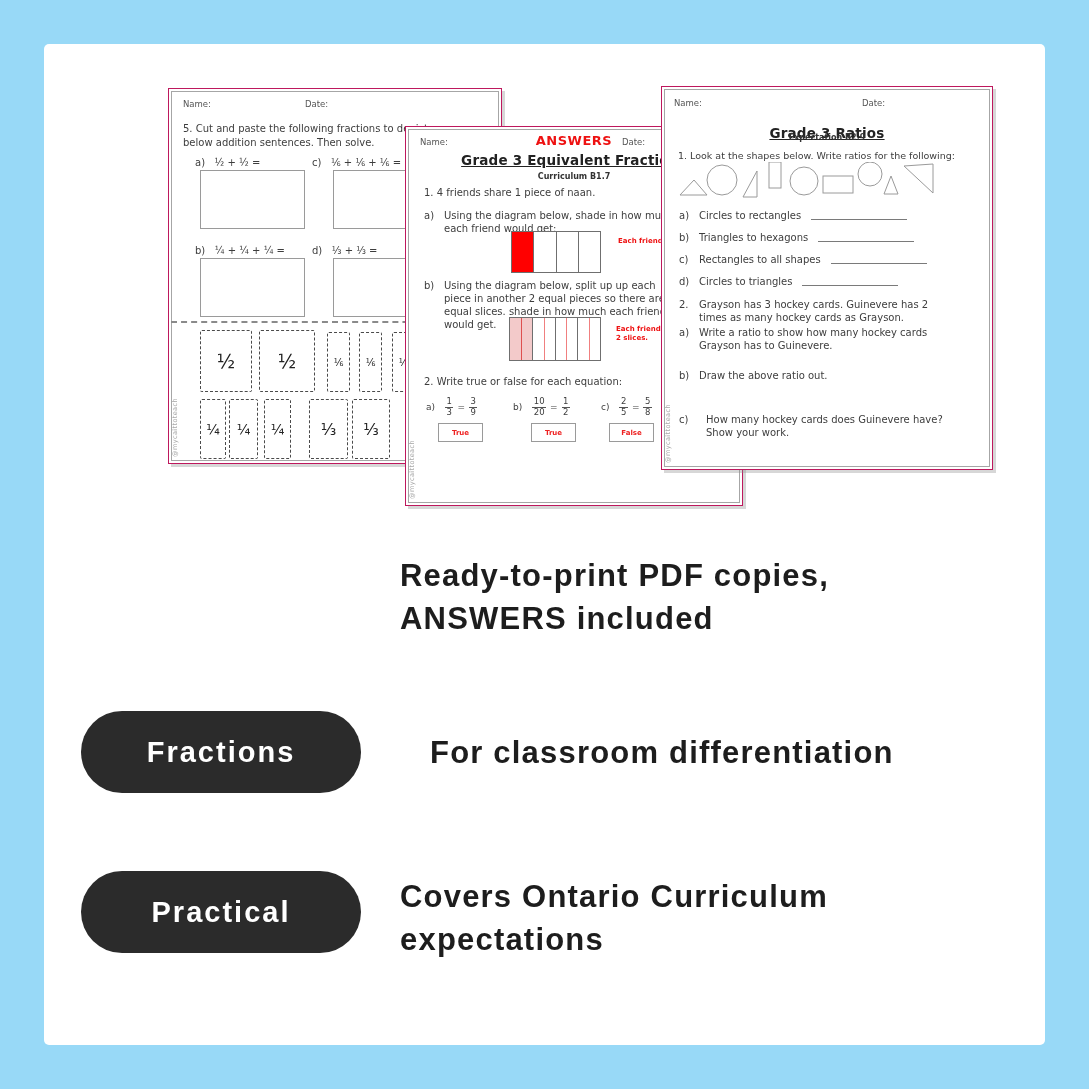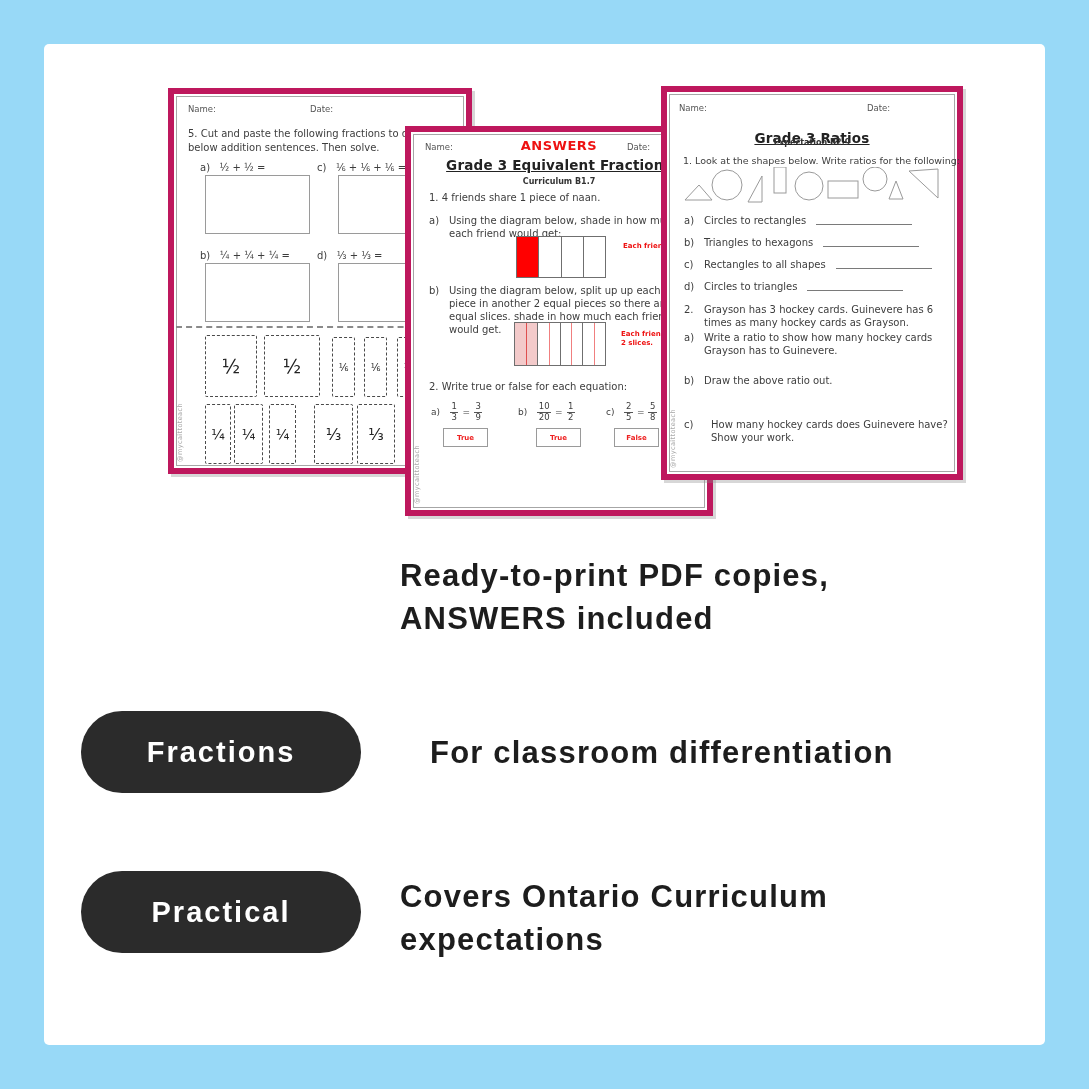--- a/index.html
+++ b/index.html
@@ -1,22 +1,22 @@
 <!DOCTYPE html>
 <html><head>
 <meta charset="utf-8">
 <style>
   html,body{margin:0;padding:0;}
   body{width:1089px;height:1089px;font-family:"Liberation Sans",sans-serif;}
   .stage{position:relative;width:1089px;height:1089px;background:#98d9f7;overflow:hidden;}
   .card{position:absolute;left:44px;top:44px;width:1001px;height:1001px;background:#ffffff;border-radius:5px;}
 
   
-  .sheet{position:absolute;background:#fff;border:6px solid #be185d;box-shadow:3px 3px 0 rgba(140,140,140,.35);
-         font-family:"DejaVu Sans",sans-serif;color:#3d3d3d;}
+  .sheet{position:absolute;background:#fff;border:1px solid #be185d;box-shadow:3px 3px 0 rgba(140,140,140,.35);
+         font-family:"DejaVu Sans",sans-serif;color:#3d3d3d;padding-left:40px;}
   .sheet .frame{position:absolute;inset:2px;border:1px solid #a6a6a6;pointer-events:none;}
   .sheet-left{left:124px;top:44px;width:292px;height:374px;z-index:1;}
   .sheet-middle{left:361px;top:82px;width:296px;height:378px;z-index:2;}
   .sheet-right{left:617px;top:42px;width:290px;height:382px;z-index:3;}
   .abs{position:absolute;}
   .hdr{font-size:8.5px;color:#555;}
   .ws-title{left:0;right:0;text-align:center;font-size:13.5px;font-weight:700;color:#222;
             text-decoration:underline;letter-spacing:.2px;}
   .ws-exp{left:0;right:0;text-align:center;font-size:8px;font-weight:700;color:#333;}
   .body-txt{font-size:10px;line-height:13px;color:#3d3d3d;}
@@ -240,21 +240,21 @@
         <span class="blank"></span>
       </div>
       <div class="abs li body-txt" style="left:17px;top:188px;">
         <span class="lab">d)</span>
         <span class="nowrap">Circles to triangles</span>
         <span class="blank"></span>
       </div>
 
       <div class="abs li body-txt" style="left:17px;top:211px;">
         <span class="lab">2.</span>
-        <span style="width:238px;">Grayson has 3 hockey cards. Guinevere has 6 times as many hockey cards as Grayson.</span>
+        <span style="width:238px;">Grayson has 3 hockey cards. Guinevere has 2 times as many hockey cards as Grayson.</span>
       </div>
       <div class="abs li body-txt" style="left:17px;top:239px;">
         <span class="lab">a)</span>
         <span style="width:238px;">Write a ratio to show how many hockey cards Grayson has to Guinevere.</span>
       </div>
       <div class="abs li body-txt" style="left:17px;top:282px;">
         <span class="lab">b)</span>
         <span style="width:238px;">Draw the above ratio out.</span>
       </div>
       <div class="abs li body-txt" style="left:17px;top:326px;">

